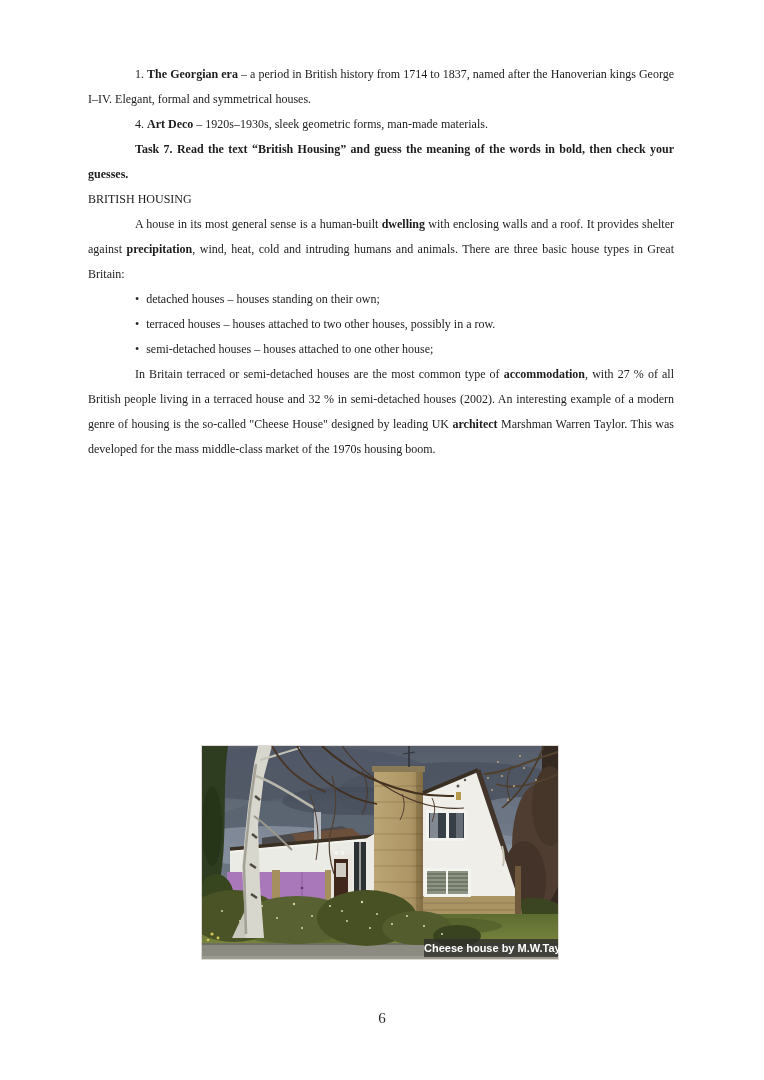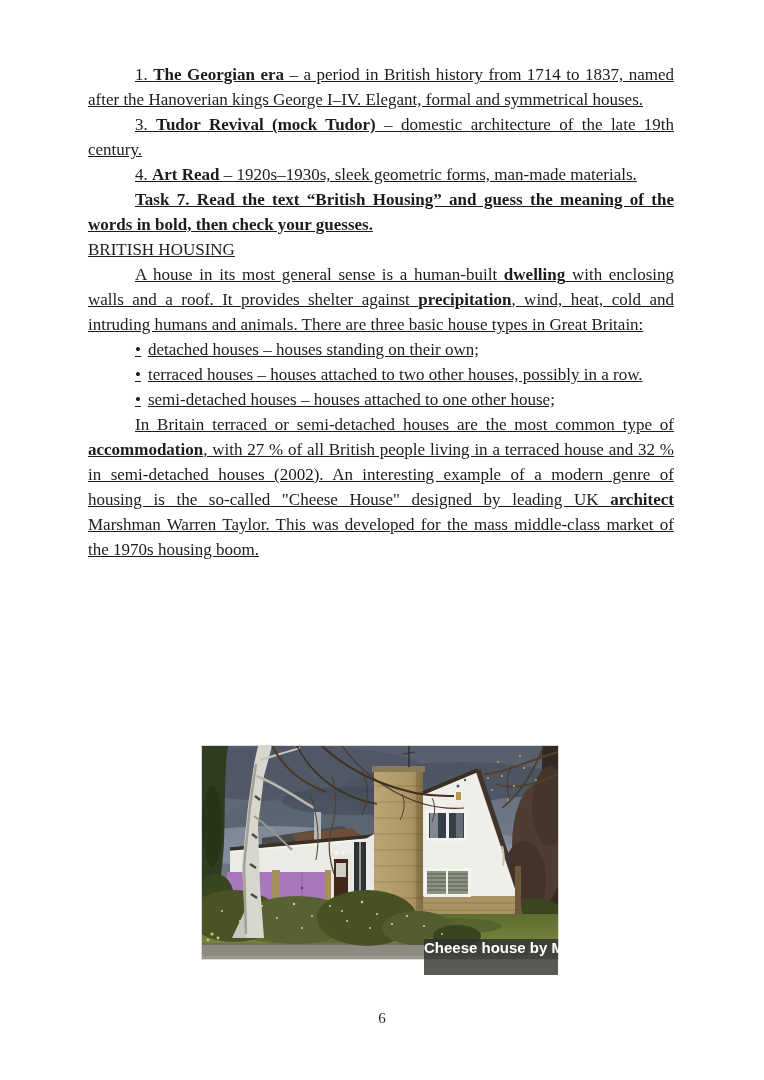--- a/index.html
+++ b/index.html
@@ -3,51 +3,50 @@
 <meta charset="utf-8">
 <style>
   html,body{margin:0;padding:0;}
   body{
     width:764px;height:1080px;position:relative;overflow:hidden;
     background:#ffffff;color:#1c1c1c;
     font-family:"Liberation Serif", serif;
   }
   .content{
     position:absolute;left:88px;top:62px;width:586px;
-    font-size:17px;line-height:25px;text-decoration:underline;
+    font-size:12px;line-height:25px;
   }
   .content p{margin:0;text-align:justify;text-indent:47px;}
   .mt{margin-top:25px;}
   .task{font-weight:bold;}
   .heading{text-align:left;text-indent:0 !important;}
   .bullet{ text-indent:0 !important;text-align:center;padding-left:47px;}
   .bullet .marker{margin-right:7px;}
   .photo-figure{
     position:absolute;left:201px;top:745px;width:356px;height:213px;
     border:1px solid #ded8d6;box-sizing:content-box;background:#6b7380;
   }
   .photo-figure svg{display:block;}
   .photo-caption{
-    position:absolute;left:222px;top:193px;width:134px;height:36px;
+    position:absolute;left:222px;top:193px;width:134px;height:18px;
     background:rgba(48,48,44,0.8);color:#ffffff;
-    font-family:"Liberation Sans", sans-serif;font-weight:bold;font-size:15px;
+    font-family:"Liberation Sans", sans-serif;font-weight:bold;font-size:11px;
     line-height:18px;text-align:center;white-space:nowrap;
   }
   .page-number{
     position:absolute;left:0;top:1010px;width:764px;
     text-align:center;font-size:15px;color:#2a2a2a;
   }
 </style>
 </head>
 <body>
 
 <div class="content">
   <p>1. <b>The Georgian era</b> – a period in British history from 1714 to 1837, named after the Hanoverian kings George I–IV. Elegant, formal and symmetrical houses.</p>
-  <p>3. <b>Tudor Revival (mock Tudor)</b> – domestic architecture of the late 19th century.</p>
-  <p>4. <b>Art Read</b> – 1920s–1930s, sleek geometric forms, man-made materials.</p>
+  <p>4. <b>Art Deco</b> – 1920s–1930s, sleek geometric forms, man-made materials.</p>
   <p class="task mt"><b>Task 7. Read the text “British Housing” and guess the meaning of the words in bold, then check your guesses.</b></p>
   <p class="heading mt">BRITISH HOUSING</p>
   <p class="mt">A house in its most general sense is a human-built <b>dwelling</b> with enclosing walls and a roof. It provides shelter against <b>precipitation</b>, wind, heat, cold and intruding humans and animals. There are three basic house types in Great Britain:</p>
   <p class="bullet"><span class="marker">•</span><span>detached houses – houses standing on their own;</span></p>
   <p class="bullet"><span class="marker">•</span><span>terraced houses – houses attached to two other houses, possibly in a row.</span></p>
   <p class="bullet"><span class="marker">•</span><span>semi-detached houses – houses attached to one other house;</span></p>
   <p>In Britain terraced or semi-detached houses are the most common type of <b>accommodation</b>, with 27 % of all British people living in a terraced house and 32 % in semi-detached houses (2002). An interesting example of a modern genre of housing is the so-called "Cheese House" designed by leading UK <b>architect</b> Marshman Warren Taylor. This was developed for the mass middle-class market of the 1970s housing boom.</p>
 </div>
 
 <div class="photo-figure">

